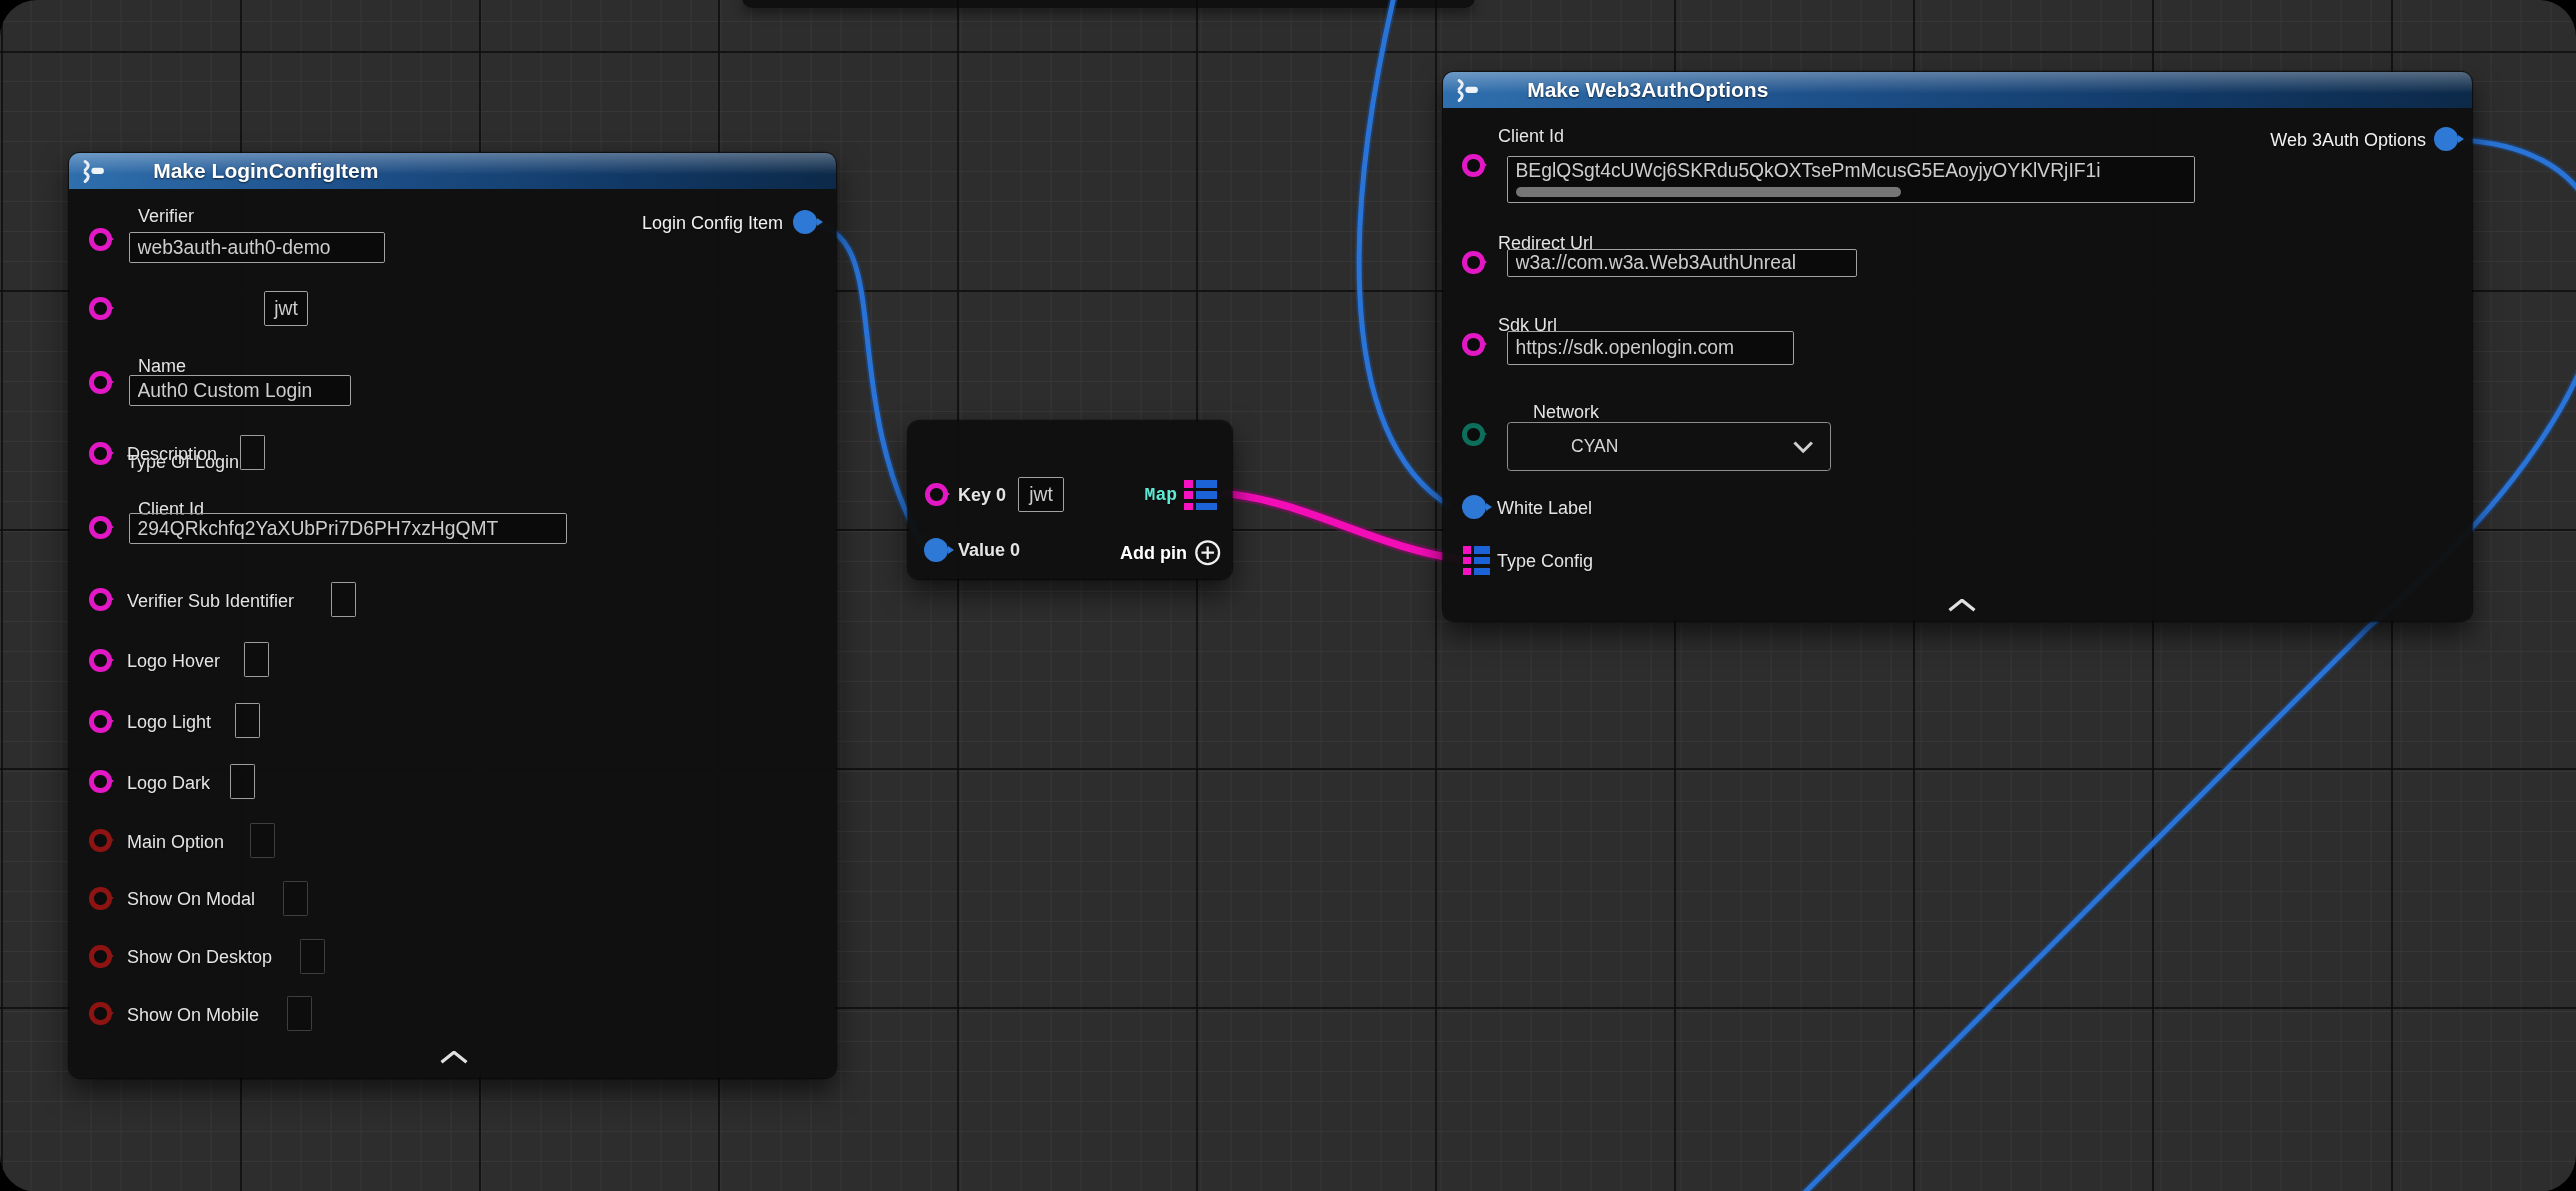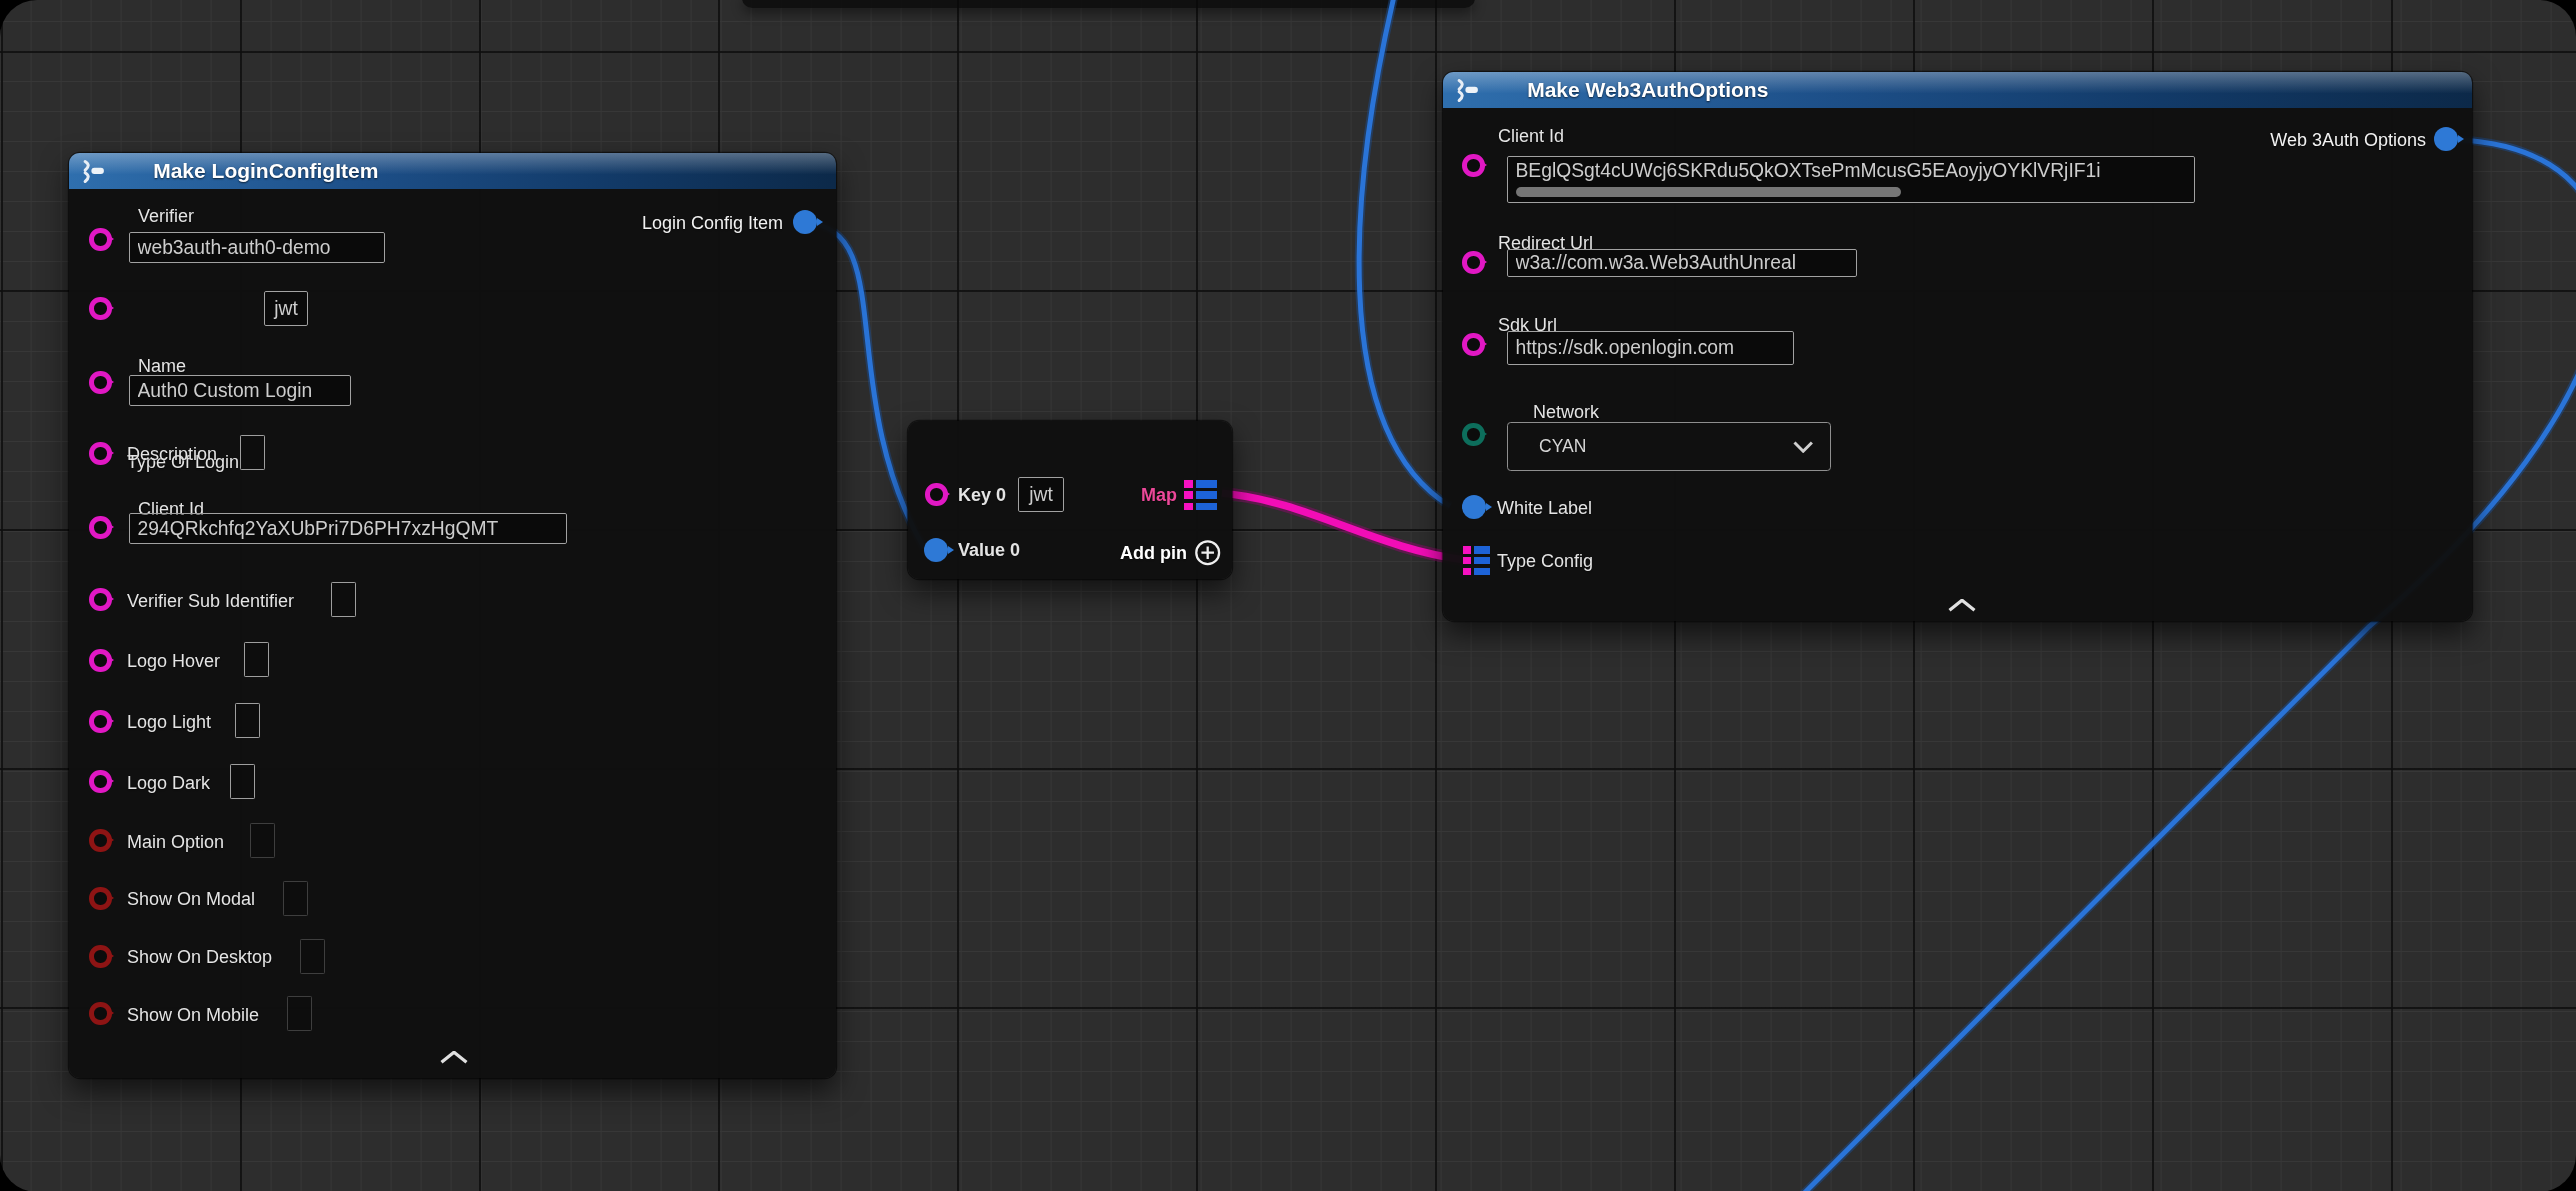--- a/index.html
+++ b/index.html
@@ -63,21 +63,21 @@
     display:flex;align-items:center;padding:0 7.5px;box-sizing:border-box;}
   .tbox input{background:transparent;border:0;outline:0;color:#cdcdcd;font-size:19.3px;
     font-family:"Liberation Sans",sans-serif;width:100%;padding:0;}
   .chk{position:absolute;width:25px;height:35px;border:1.9px solid #9e9e9e;
     background:rgba(5,5,5,.3);border-radius:1.2px;box-sizing:border-box;}
   .chk-dim{border-color:#3e3e3e;}
   .scrollbar{position:absolute;left:7.5px;bottom:5px;width:385px;height:10px;
     background:#767676;border-radius:5px;}
 
   .dropdown{position:absolute;border:1.9px solid #8f8f8f;background:#101010;
-    border-radius:3.7px;display:flex;align-items:center;box-sizing:border-box;}
+    border-radius:3.7px;display:flex;align-items:center;box-sizing:border-box;padding-left:32px;}
   .dropdown .dval{font-size:17.5px;color:#d6d6d6;padding-left:31px;flex:1;}
   .dropdown .dchev{margin-right:16px;display:inline-flex;}
 
   .chev{position:absolute;display:inline-flex;}
   .addpin-circle{position:absolute;display:inline-flex;}
 </style>
 </head>
 <body>
 
 <div class="frame">
@@ -182,21 +182,21 @@
   </div>
 
   <div class="node" style="left:908px;top:421px;width:324px;height:158px;">
 
     <span class="pin c-struct" style="left:17px;top:62px;"></span>
     <span class="lbl lbl-b" style="left:50px;top:64px;">Key 0</span>
     <div class="tbox" style="left:110px;top:56px;width:46px;height:35px;justify-content:center;">
       <span>jwt</span>
     </div>
 
-    <span class="lbl lbl-b lbl-r" style="left:269px;top:64px;color:#ec4899;">Map</span>
+    <span class="lbl lbl-b lbl-r" style="left:269px;top:64px;color:#5eead4;font-family:Liberation Mono, monospace;">Map</span>
     <span class="mappin" style="left:276px;top:59px;width:36px;height:30px;">
       <span class="row">
             <span class="sq" style="width:8.7px;height:7.5px;"></span>
             <span class="bar" style="width:21px;height:7.5px;"></span>
           </span>
       <span class="row">
             <span class="sq" style="width:8.7px;height:7.5px;"></span>
             <span class="bar" style="width:21px;height:7.5px;"></span>
           </span>
       <span class="row">

